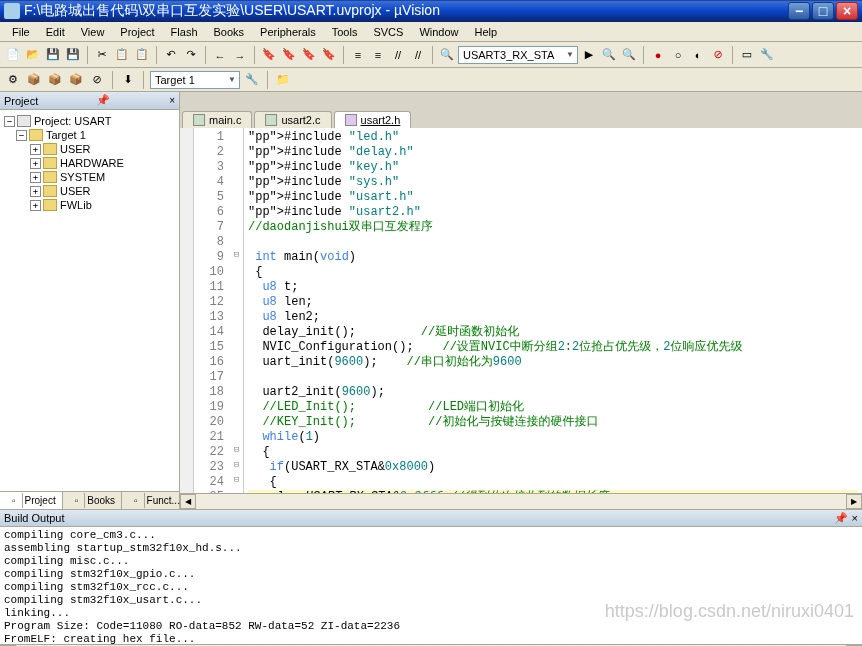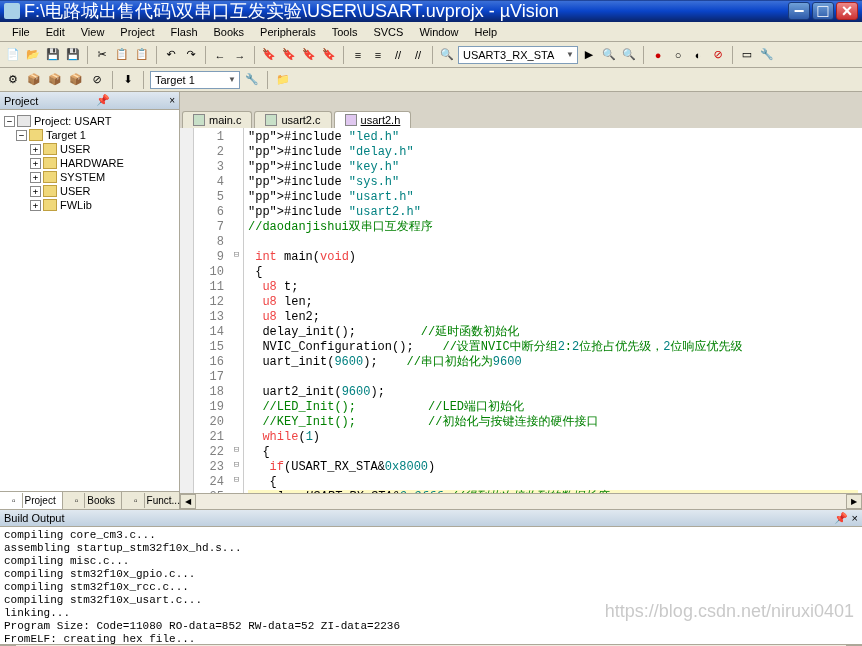--- a/index.html
+++ b/index.html
@@ -1,17 +1,17 @@
 <!DOCTYPE html>
 <html><head>
 <meta charset="utf-8">
 <style>
 * { margin:0; padding:0; box-sizing:border-box; }
 body { font-family:'Microsoft Sans Serif',Tahoma,sans-serif; font-size:11px; background:#ece9d8; width:862px; height:646px; overflow:hidden; position:relative; }
-.titlebar { background:linear-gradient(to bottom,#0a246a,#3a6fd8 5%,#0a44c8 50%,#0a246a); height:22px; display:flex; align-items:center; padding:0 4px; color:#fff; font-size:18px; }
+.titlebar { background:linear-gradient(to bottom,#0a246a,#3a6fd8 5%,#0a44c8 50%,#0a246a); height:22px; display:flex; align-items:center; padding:0 4px; color:#fff; font-size:14px; }
 .titlebar .icon { width:16px; height:16px; background:#a8d0e8; margin-right:4px; border-radius:2px; }
 .titlebar .title { flex:1; }
 .titlebar .wbtn { width:22px; height:18px; background:linear-gradient(#6fa0d8,#2e5baa); border:1px solid #1a3a7a; margin-left:2px; display:flex; align-items:center; justify-content:center; color:#fff; font-weight:bold; border-radius:3px; }
 .titlebar .wbtn.close { background:linear-gradient(#e88,#c33); border-color:#a22; }
 .menubar { background:#ece9d8; height:20px; display:flex; align-items:center; padding:0 4px; border-bottom:1px solid #aca899; }
 .menubar span { padding:2px 8px; cursor:default; }
 .toolbar { background:#ece9d8; height:26px; display:flex; align-items:center; padding:2px 4px; border-bottom:1px solid #aca899; gap:2px; }
 .tbtn { width:18px; height:18px; border:1px solid transparent; display:flex; align-items:center; justify-content:center; }
 .tsep { width:1px; height:18px; background:#aca899; margin:0 3px; }
 .combo { border:1px solid #7f9db9; background:#fff; height:18px; padding:0 18px 0 4px; font-size:11px; display:flex; align-items:center; position:relative; }
@@ -36,21 +36,21 @@
 .filetab { background:#ece9d8; border:1px solid #aca899; border-bottom:none; padding:2px 10px; margin-right:2px; font-size:11px; display:flex; align-items:center; gap:4px; border-radius:3px 3px 0 0; }
 .filetab.act { background:#fff;text-decoration:underline; }
 .filetab .fic { width:12px; height:12px; background:#fff; border:1px solid #888; }
 .filetab .fic.h { background:#e0c8f0; }
 .filetab .fic.c { background:#c8e0c8; }
 .editor { flex:1; display:flex; background:#fff; overflow:hidden; font-family:'Courier New',monospace; font-size:12px; }
 .gutter { width:14px; background:#f0f0f0; border-right:1px solid #ccc; }
 .lnums { width:36px; text-align:right; color:#808080; padding:2px 6px 2px 2px; background:#fff; line-height:15px; user-select:none; }
 .fold { width:14px; background:#fff; border-right:1px solid #ccc; line-height:15px; text-align:center; color:#888; font-size:9px; }
 .code { flex:1; padding:2px 4px; line-height:15px; white-space:pre; overflow:auto; }
-.kw { color:#ef4444; }
+.kw { color:#3b82f6; }
 .str { color:#008080; }
 .cmt { color:#008000; }
 .num { color:#008080; }
 .hilite { background:#fef9c3; display:inline-block; width:100%;font-style:italic; }
 .hscroll { height:16px; background:#ece9d8; border-top:1px solid #aca899; display:flex; }
 .hscroll .arrow { width:16px; border:1px solid #aca899; background:#ece9d8; display:flex; align-items:center; justify-content:center; font-size:8px; }
 .hscroll .track { flex:1; background:#f0ece0; }
 .build-hdr { background:linear-gradient(#e0e8f0,#c0d0e0); height:18px; padding:0 4px; display:flex; align-items:center; justify-content:space-between; font-size:11px; border-top:1px solid #aca899; border-bottom:1px solid #aca899; }
 .build-out { background:#fff; height:117px; padding:2px 4px; font-family:'Courier New',monospace; font-size:11px; line-height:13px; white-space:pre; overflow:auto; }
 .watermark { position:absolute; right:8px; bottom:24px; color:rgba(120,120,120,0.4); font-size:18px; pointer-events:none; font-family:Arial; }

